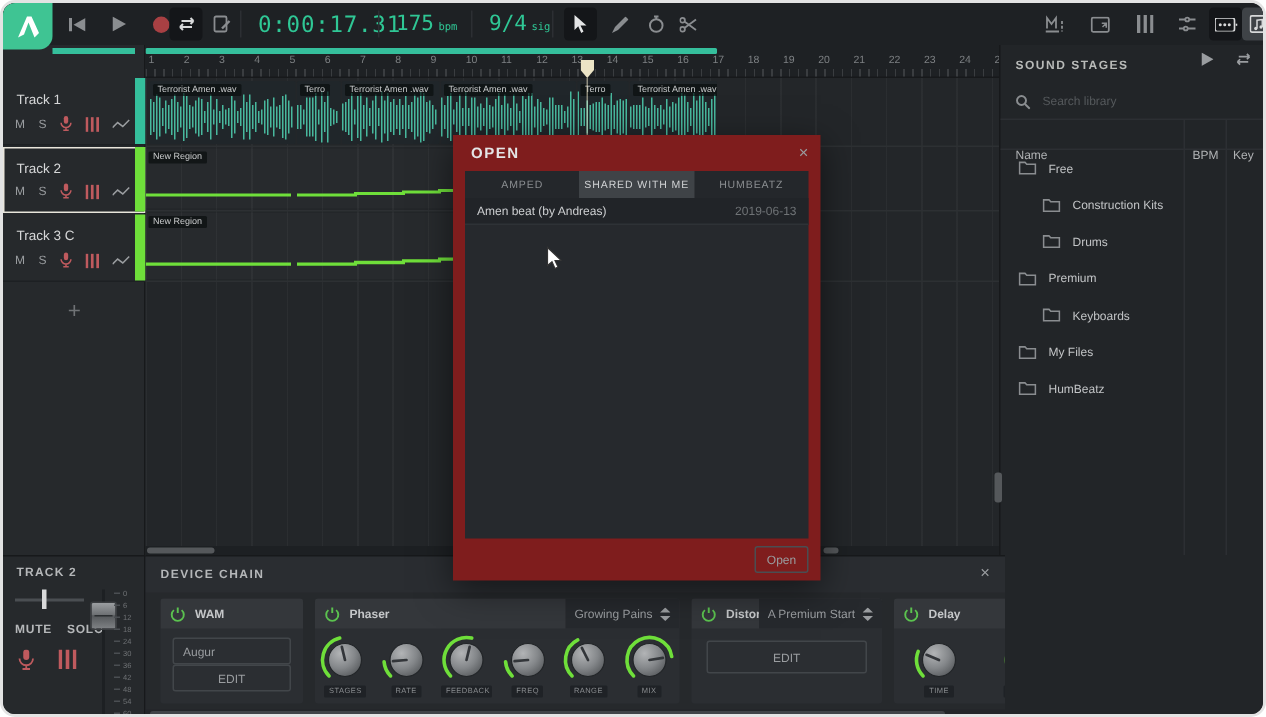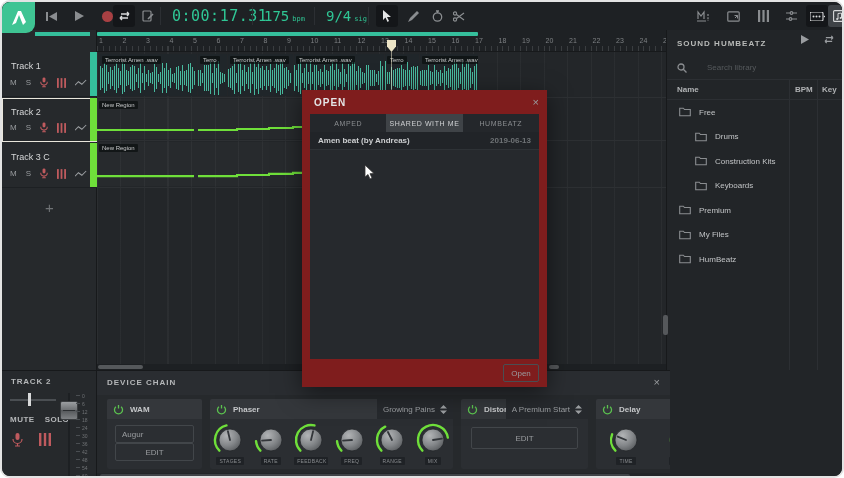--- a/index.html
+++ b/index.html
@@ -57,35 +57,35 @@
   .hscroll .handle { position:absolute; top:1px; height:4px; background:#55585b; border-radius:2px; }
   .vscroll-handle { position:absolute; right:2px; width:5px; background:#55585b; border-radius:2px; z-index:3; }
 
   
   .modal { position:absolute; left:300px; top:88px; width:245px; height:297px; background:#7f1d1d; z-index:10; box-shadow:0 6px 22px rgba(0,0,0,0.5); }
   .modal-title { position:absolute; left:12px; top:7px; font-size:10px; font-weight:bold; letter-spacing:1px; color:#e4e5e6; }
   .modal-x { position:absolute; right:8px; top:6px; color:#9a9da0; font-size:11px; }
   .tabs { position:absolute; left:8px; top:24px; right:8px; height:18px; display:flex; background:#24272b; }
   .tab { flex:1; display:flex; align-items:center; justify-content:center; font-size:7px; letter-spacing:0.6px; color:#8a8d90; }
   .tab.active { background:#3f4347; color:#cfd1d3; }
-  .modal-list { position:absolute; left:8px; top:42px; right:8px; bottom:28px; background:#26292d;font-weight:bold; }
+  .modal-list { position:absolute; left:8px; top:42px; right:8px; bottom:28px; background:#26292d; }
   .modal-row { height:18px; background:#212428; border-bottom:1px solid #2e3236; display:flex; align-items:center; justify-content:space-between; padding:0 8px; }
   .modal-row .rname { font-size:8px; color:#cdcfd1; }
   .modal-row .rdate { font-size:8px; color:#6f7376; }
   .open-btn { position:absolute; right:8px; bottom:5px; width:36px; height:18px; border:1px solid #4a4e52; color:#9a9da0; font-size:8px; display:flex; align-items:center; justify-content:center; border-radius:2px; }
 
   
   .sidebar { position:absolute; right:0; top:28px; width:176px; height:450px; background:#222528; border-left:1px solid #17191b; }
   .sb-header { position:absolute; left:0; top:0; width:176px; height:26px; display:flex; align-items:center; }
   .sb-title { margin-left:10px; font-size:8px; letter-spacing:1px; color:#b8bab8; font-weight:bold; }
   .sb-hicons { position:absolute; right:8px; top:5px; display:flex; gap:14px; color:#9a9da0; }
   .sb-search { position:absolute; left:0; top:26px; width:176px; height:24px; display:flex; align-items:center; border-bottom:1px solid #2c2f33; }
-  .sb-search .ph { font-size:8px; color:#55595c; margin-left:20px; }
+  .sb-search .ph { font-size:8px; color:#55595c; margin-left:8px; }
   .sb-cols { position:absolute; left:0; top:50px; width:176px; height:20px; border-bottom:1px solid #2c2f33; }
-  .sb-col { position:absolute; top:5px; font-size:8px; color:#b0b2b4;font-weight:bold; }
+  .sb-col { position:absolute; top:19px; font-size:8px; color:#b0b2b4; }
   .col-line { position:absolute; top:50px; bottom:110px; width:1px; background:#2c2f33; }
   .sb-tree { position:absolute; left:0; top:70px; width:176px; }
   .tree-item { height:24.5px; display:flex; align-items:center; }
   .tree-item .fi { margin-right:8px; flex:none; }
   .tree-item .lbl { font-size:8px; color:#c2c4c6; }
 
   
   .mixer { position:absolute; left:0; top:368px; width:95px; height:110px; background:#26292c; border-top:1px solid #17191b; border-right:1px solid #17191b; }
   .mixer-title { position:absolute; left:9px; top:6px; font-size:8px; font-weight:bold; letter-spacing:0.8px; color:#b5b7b9; }
   .pan-track { position:absolute; left:8px; top:28px; width:46px; height:2px; background:#4a4e52; }
@@ -610,21 +610,21 @@
       </div>
     <div class="open-btn">Open</div>
   </div>
 
   <svg class="cursor" style="left:362px; top:162px" width="11" height="16" viewBox="0 0 11 16">
     <path d="M1 1 L1 13 L4 10.5 L6 15 L8 14 L6 9.7 L10 9.5 Z" fill="#fff" stroke="#333" stroke-width="0.8"></path>
   </svg>
 
   <div class="sidebar">
     <div class="sb-header">
-      <span class="sb-title">SOUND HUMBEATZ</span>
+      <span class="sb-title">SOUND STAGES</span>
       <div class="sb-hicons">
         <svg width="8" height="9" viewBox="0 0 8 9">
             <path d="M0 0 L8 4.5 L0 9 Z" fill="#9a9da0"></path>
           </svg>
         <svg width="12" height="9" viewBox="0 0 13 10" stroke="#9a9da0" fill="none" stroke-width="1.3">
             <path d="M3 3 H11 M11 3 L9 1 M11 3 L9 5"></path>
             <path d="M10 7 H2 M2 7 L4 5 M2 7 L4 9"></path>
           </svg>
       </div>
     </div>
@@ -646,39 +646,39 @@
         <div class="tree-item" style="padding-left: 12px;">
           <svg class="fi" width="12" height="10" viewBox="0 0 12 10" stroke="#8a8d90" fill="none" stroke-width="1.1">
             <path d="M0.7 2.5 V8.8 H11.3 V2.5 H5.5 L4.3 1.2 H0.7 Z"></path>
           </svg>
           <span class="lbl">Free</span>
         </div>
         <div class="tree-item" style="padding-left: 28px;">
           <svg class="fi" width="12" height="10" viewBox="0 0 12 10" stroke="#8a8d90" fill="none" stroke-width="1.1">
             <path d="M0.7 2.5 V8.8 H11.3 V2.5 H5.5 L4.3 1.2 H0.7 Z"></path>
           </svg>
-          <span class="lbl">Drums</span>
+          <span class="lbl">Construction Kits</span>
         </div>
         <div class="tree-item" style="padding-left: 28px;">
           <svg class="fi" width="12" height="10" viewBox="0 0 12 10" stroke="#8a8d90" fill="none" stroke-width="1.1">
             <path d="M0.7 2.5 V8.8 H11.3 V2.5 H5.5 L4.3 1.2 H0.7 Z"></path>
           </svg>
-          <span class="lbl">Construction Kits</span>
+          <span class="lbl">Drums</span>
+        </div>
+        <div class="tree-item" style="padding-left: 12px;">
+          <svg class="fi" width="12" height="10" viewBox="0 0 12 10" stroke="#8a8d90" fill="none" stroke-width="1.1">
+            <path d="M0.7 2.5 V8.8 H11.3 V2.5 H5.5 L4.3 1.2 H0.7 Z"></path>
+          </svg>
+          <span class="lbl">Premium</span>
         </div>
         <div class="tree-item" style="padding-left: 28px;">
           <svg class="fi" width="12" height="10" viewBox="0 0 12 10" stroke="#8a8d90" fill="none" stroke-width="1.1">
             <path d="M0.7 2.5 V8.8 H11.3 V2.5 H5.5 L4.3 1.2 H0.7 Z"></path>
           </svg>
           <span class="lbl">Keyboards</span>
-        </div>
-        <div class="tree-item" style="padding-left: 12px;">
-          <svg class="fi" width="12" height="10" viewBox="0 0 12 10" stroke="#8a8d90" fill="none" stroke-width="1.1">
-            <path d="M0.7 2.5 V8.8 H11.3 V2.5 H5.5 L4.3 1.2 H0.7 Z"></path>
-          </svg>
-          <span class="lbl">Premium</span>
         </div>
         <div class="tree-item" style="padding-left: 12px;">
           <svg class="fi" width="12" height="10" viewBox="0 0 12 10" stroke="#8a8d90" fill="none" stroke-width="1.1">
             <path d="M0.7 2.5 V8.8 H11.3 V2.5 H5.5 L4.3 1.2 H0.7 Z"></path>
           </svg>
           <span class="lbl">My Files</span>
         </div>
         <div class="tree-item" style="padding-left: 12px;">
           <svg class="fi" width="12" height="10" viewBox="0 0 12 10" stroke="#8a8d90" fill="none" stroke-width="1.1">
             <path d="M0.7 2.5 V8.8 H11.3 V2.5 H5.5 L4.3 1.2 H0.7 Z"></path>

